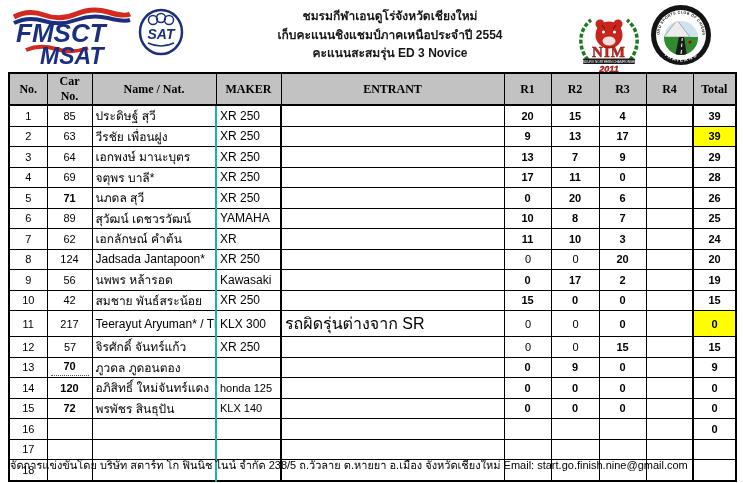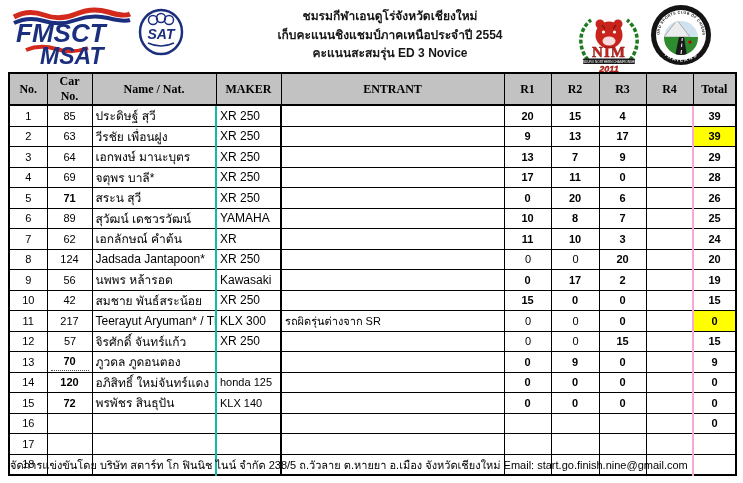--- a/index.html
+++ b/index.html
@@ -26,23 +26,23 @@
     height:19.5px;border:1px solid #000;padding:0 3px;font-size:11px;
     overflow:hidden;white-space:nowrap;
   }
   .serif{font-family:Liberation Sans, sans-serif;font-size:12px;}
   .sans{font-family:"Liberation Sans",sans-serif;}
   .bold{font-weight:bold;}
   .plain{font-weight:normal;}
   .right{text-align:right;padding-right:2px;}
   .c-no,.c-car{text-align:center;font-size:11px;}
   .c-maker{border-left:2px solid #14b8a6;}
-  .c-entrant{border-left:2px solid #000;font-size:11px;}
+  .c-entrant{border-left:2px solid #000;font-size:16px;}
   .c-r,.c-total{text-align:center;font-weight:bold;font-size:11px;}
-  .c-total{border-left:2px solid #f9a8d4;}
+  .c-total{border-left:2px solid #000000;}
   .c-r.right,.c-car.right{font-weight:normal;}
   .hl{background:var(--highlight,#ffff00);}
   .dotted-under{display:block;border-bottom:1px dotted #555;line-height:17px;}
   .footer{position:absolute;top:456px;left:10px;width:730px;font-size:11px;}
 </style>
 </head>
 <body>
 
 <div class="logo-left">
   <svg width="175" height="62" viewBox="0 0 175 62">
@@ -189,21 +189,21 @@
         <td class="c-entrant sans"></td>
         <td class="c-r sans">17</td>
         <td class="c-r sans">11</td>
         <td class="c-r sans">0</td>
         <td class="c-r sans"></td>
         <td class="c-total sans">28</td>
       </tr>
       <tr>
         <td class="c-no sans">5</td>
         <td class="c-car sans bold">71</td>
-        <td class="c-name serif">สระน  สุวี</td>
+        <td class="c-name serif">นภดล  สุวี</td>
         <td class="c-maker serif">XR 250</td>
         <td class="c-entrant sans"></td>
         <td class="c-r sans">0</td>
         <td class="c-r sans">20</td>
         <td class="c-r sans">6</td>
         <td class="c-r sans"></td>
         <td class="c-total sans">26</td>
       </tr>
       <tr>
         <td class="c-no sans">6</td>

